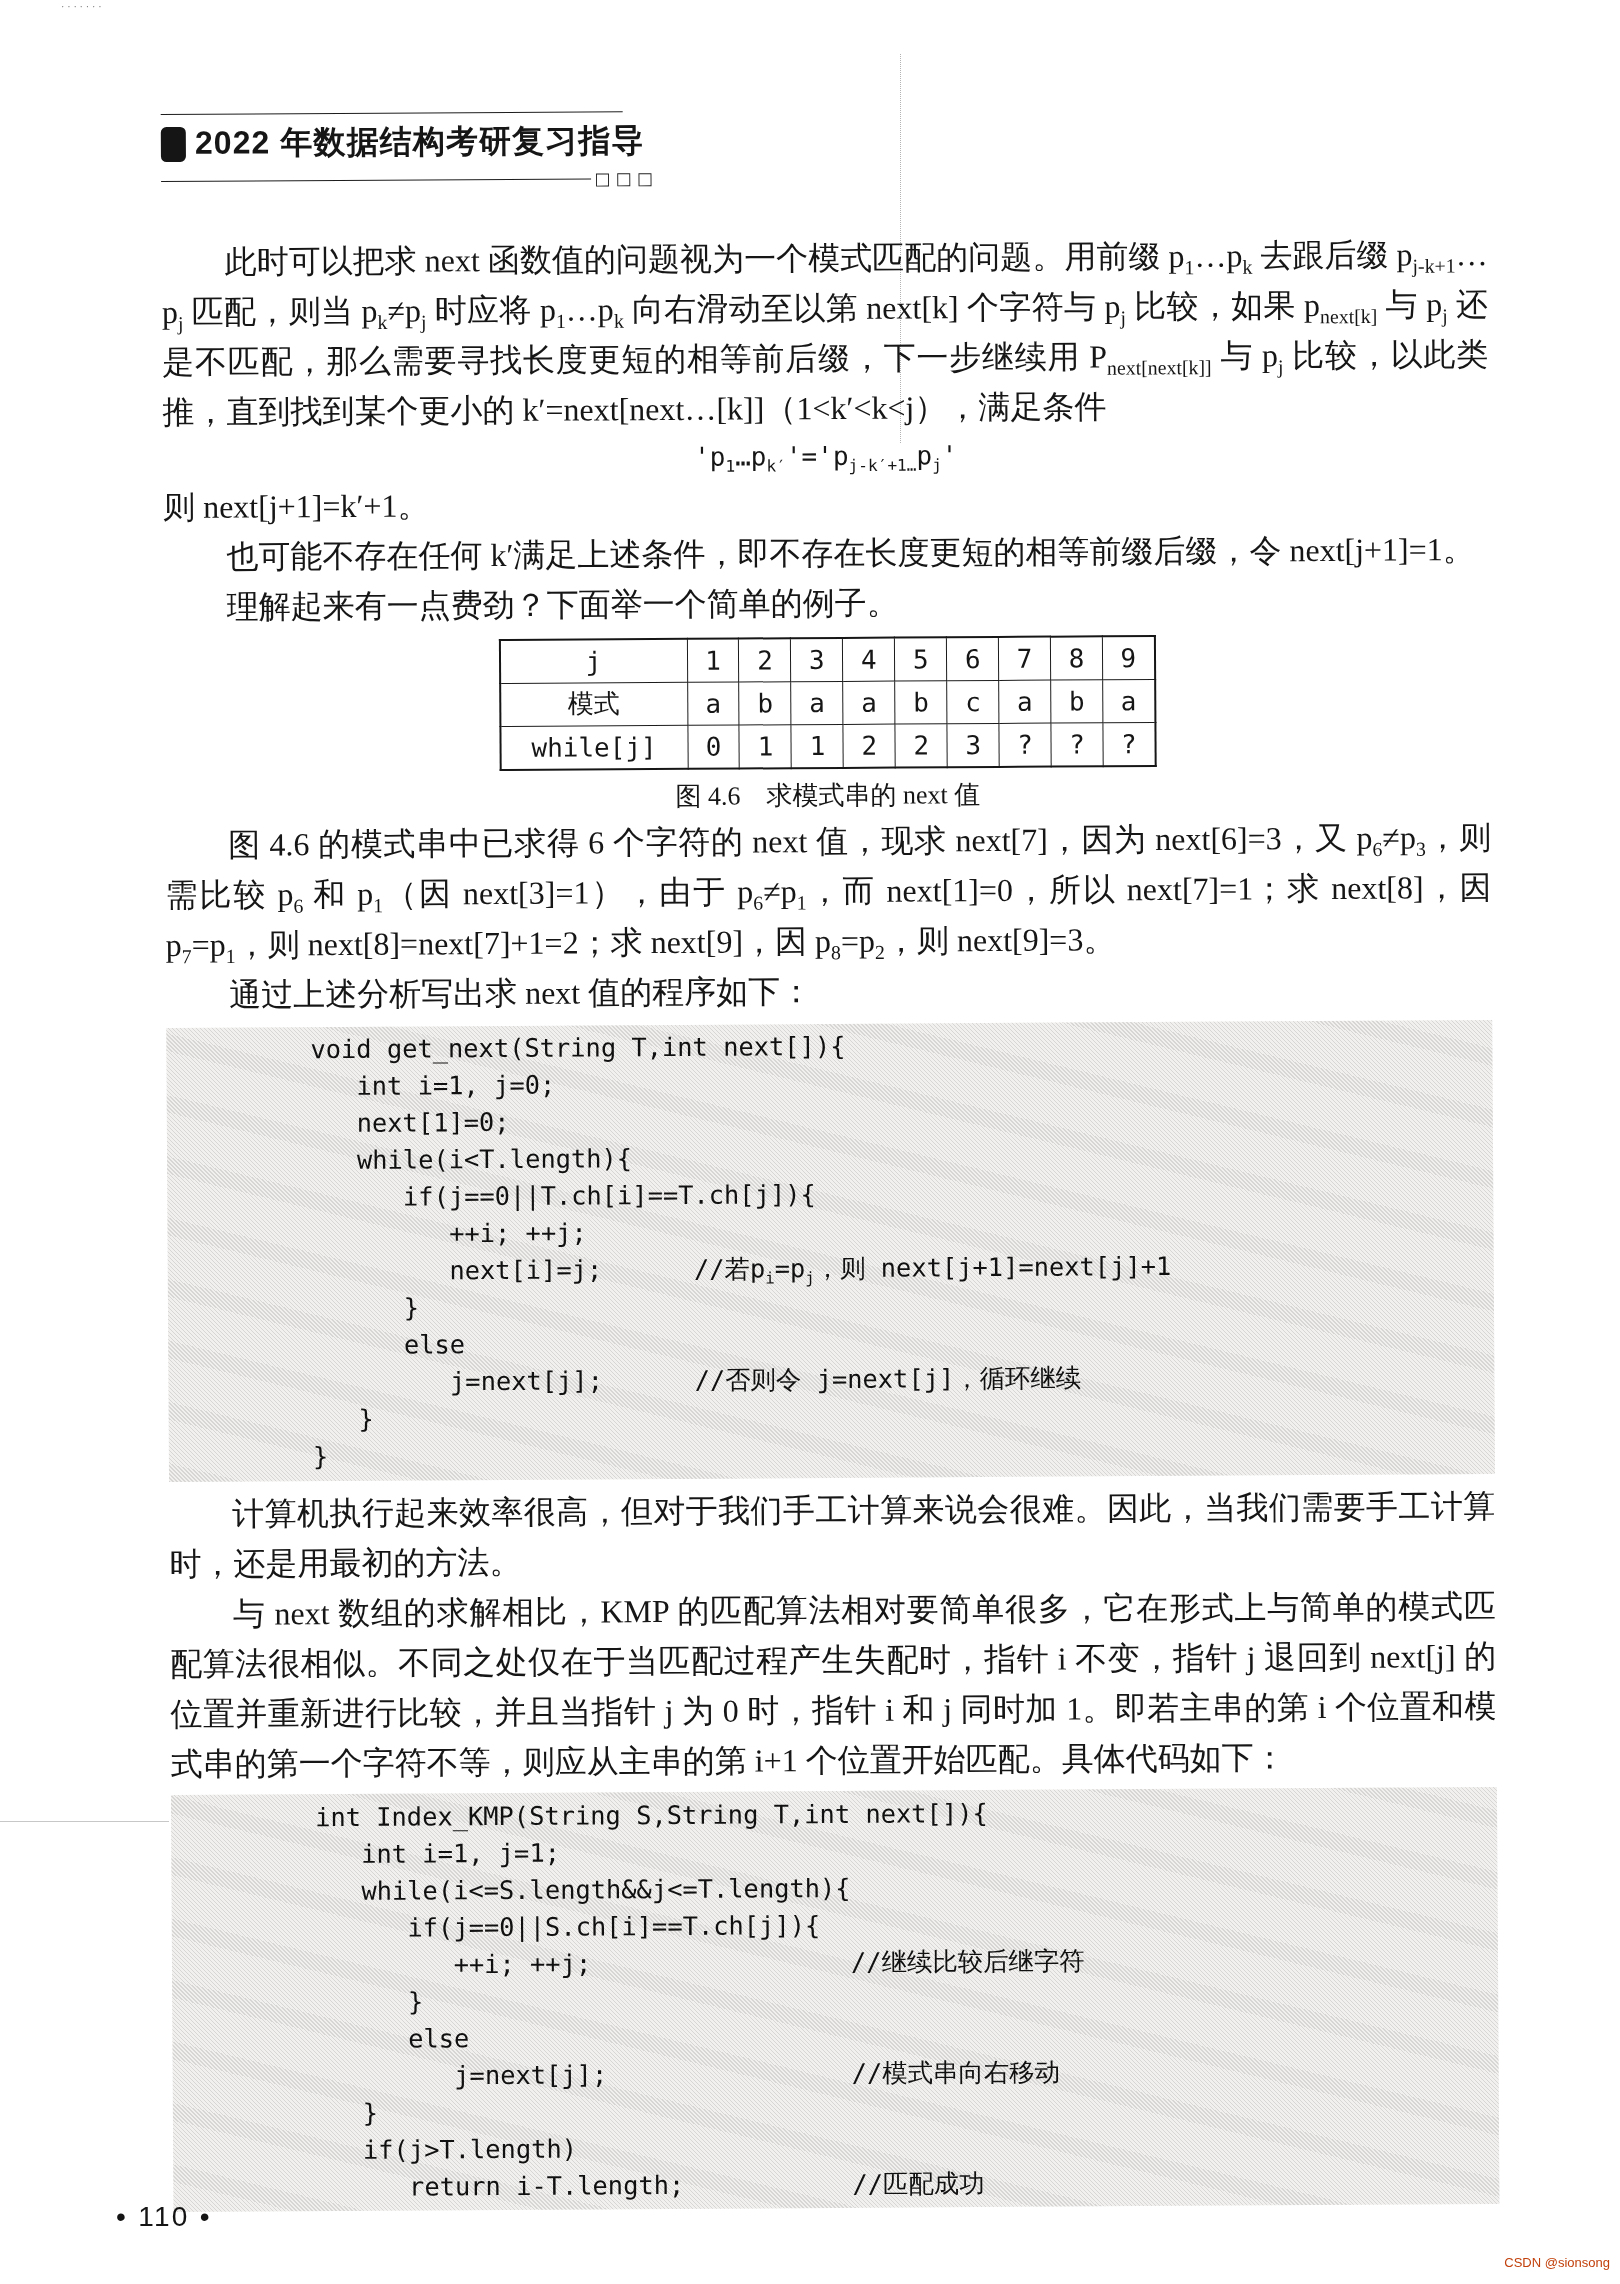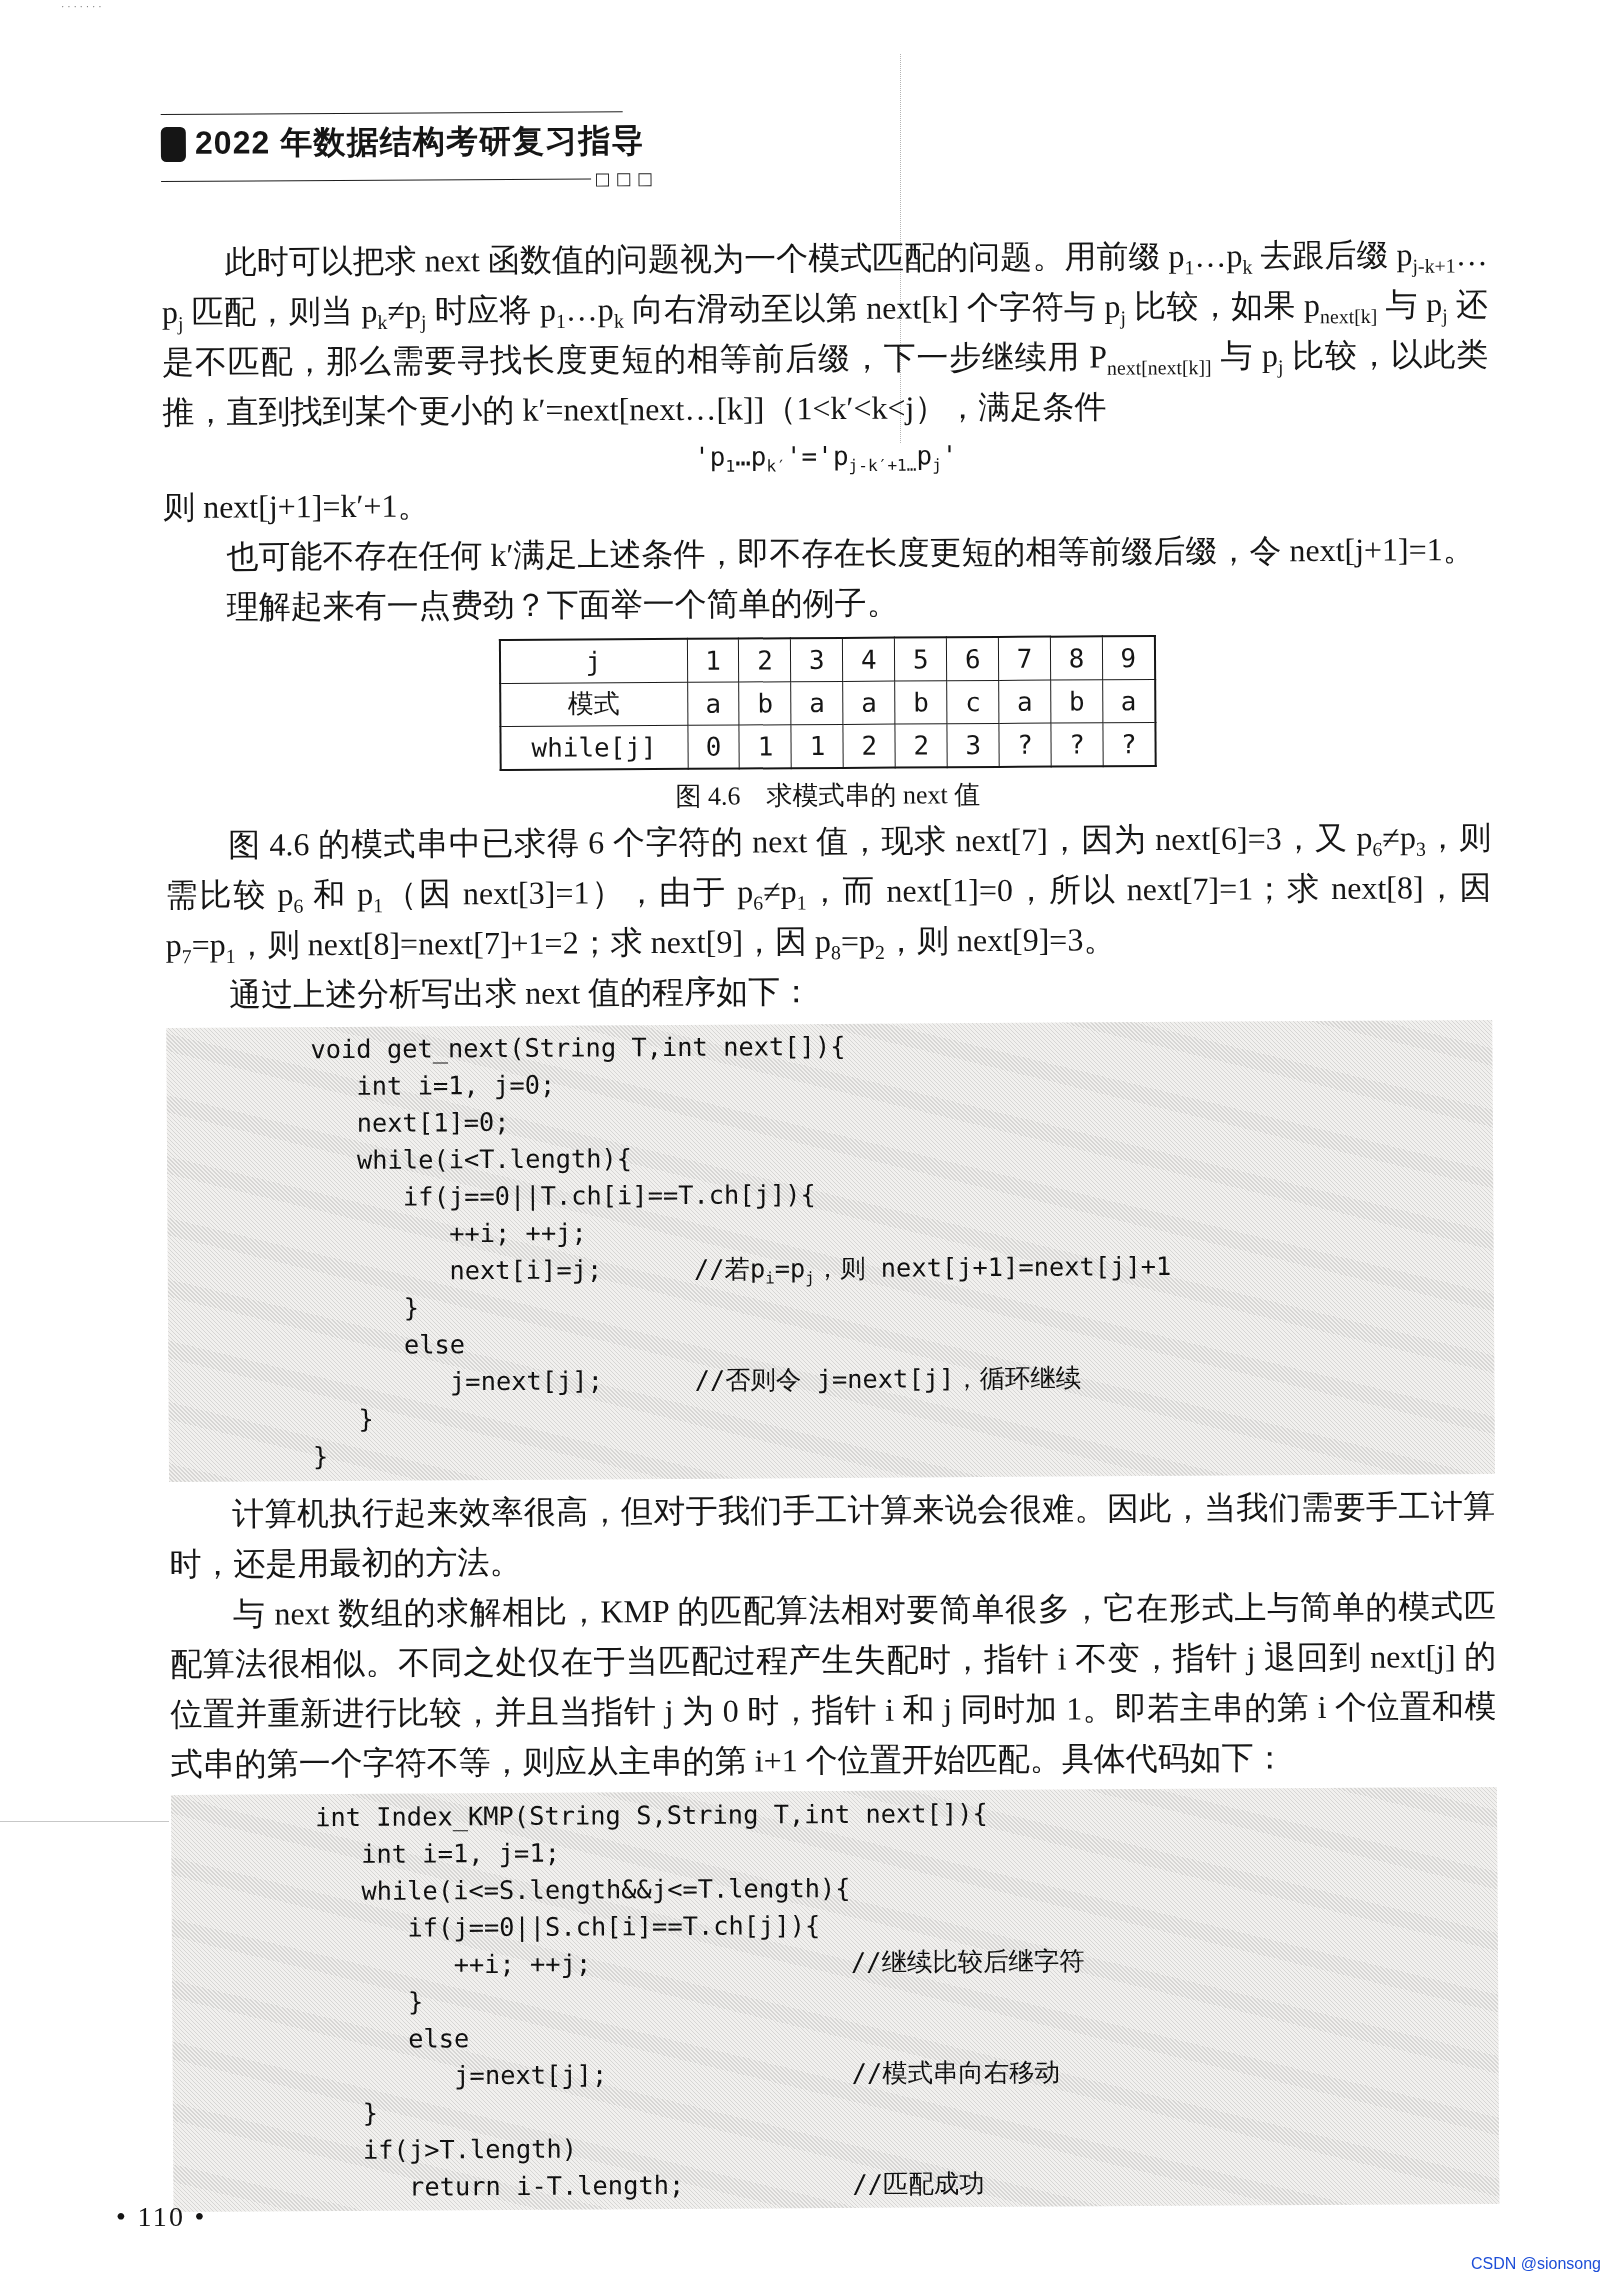--- a/index.html
+++ b/index.html
@@ -57,24 +57,24 @@
     background-image:repeating-linear-gradient(45deg,
        rgba(110,110,110,0.20) 0px, rgba(110,110,110,0.20) 0.9px,
        rgba(255,255,255,0)   0.9px, rgba(255,255,255,0)   2.8px);
   }
   .code.second { margin-top:6.8px; }
   .mt1 { margin-top:6.8px; }
   .mt2 { margin-top:5.6px; }
   
   .footer {
     position:absolute; left:116px; top:2201px; font-size:28px; letter-spacing:2.3px;
-    font-family:Liberation Serif, serif; color:#141414;
+    font-family:Liberation Sans, sans-serif; color:#141414;
   }
   .watermark {
-    position:absolute; right:20px; top:2255px; font-size:16px; color:#1d4ed8;
+    position:absolute; right:11px; top:2255px; font-size:13px; color:#c2410c;
     font-family:"Liberation Sans","DejaVu Sans",sans-serif;
   }
   .noise-dots { position:absolute; left:61px; top:1.1px; font-size:10.2px; letter-spacing:2.8px; color:#707070; }
   .artifact-vline { position:absolute; left:900px; top:54px; height:389px; width:0; border-left:1.7px dotted #b3b3b3; }
   .artifact-hline { position:absolute; left:0; top:1821px; width:169px; height:1.1px; background:#c7c7c7; }
 </style>
 </head>
 <body>
 
 <div class="page">

